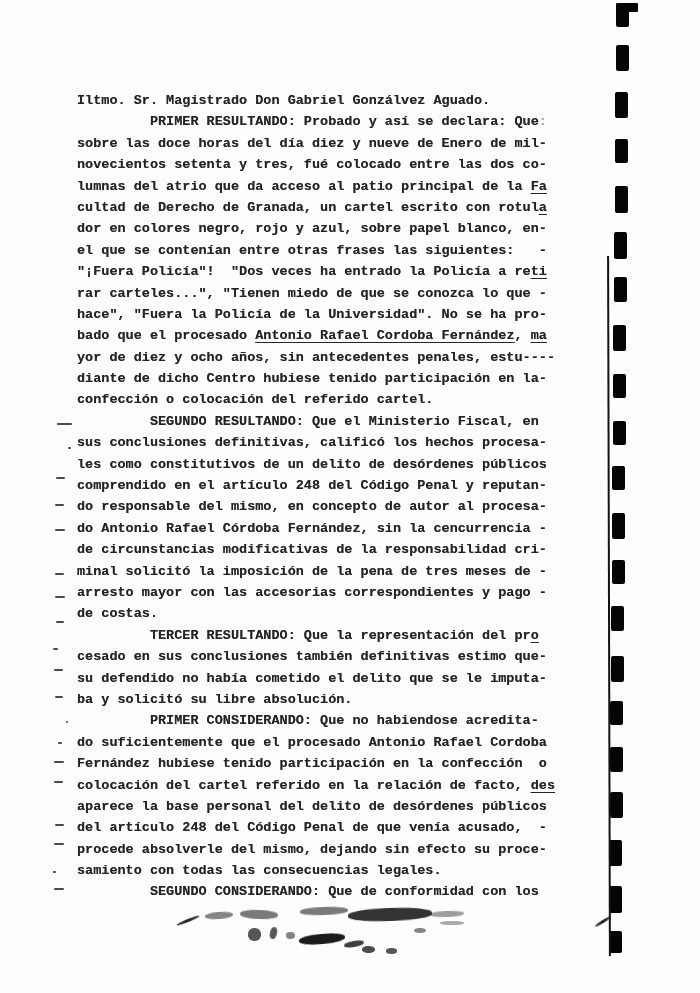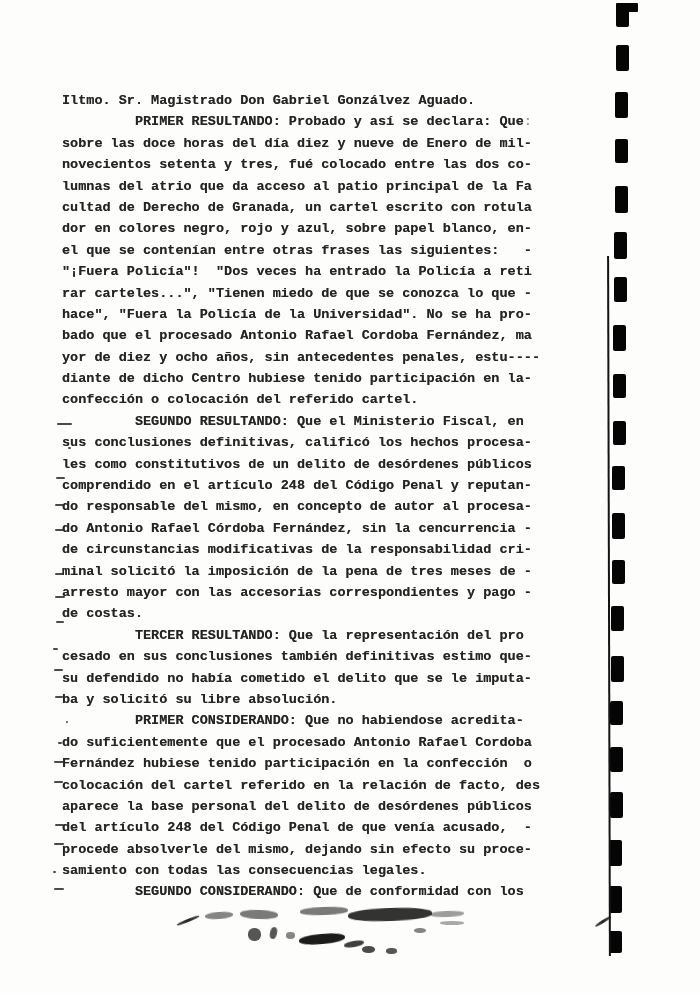--- a/index.html
+++ b/index.html
@@ -9,31 +9,31 @@
     position: relative; overflow: hidden;
     background: #ffffff;
     font-family: "Liberation Mono", "DejaVu Sans Mono", monospace;
   }
   .paper {
     position: absolute; inset: 0;
     background: #fdfdfc;
   }
   .text-block {
     position: absolute;
-    left: 62px; top: 90px;
+    left: 77px; top: 90px;
     font-size: 13.5px;
     line-height: 21.4px;
     font-weight: 700;
     color: #242424;
     white-space: pre;
     letter-spacing: 0;
     text-shadow: 0 0 0.5px rgba(20,20,20,0.55);
   }
   .line { height: 21.4px; }
-  .u { text-underline-offset: 3px; text-decoration-thickness: 1px; }
+  .u { text-decoration: underline; text-underline-offset: 3px; text-decoration-thickness: 1px; }
   .light { opacity: 0.4; }
 
   .binding-mark {
     position: absolute;
     width: 13px;
     background: #050505;
     border-radius: 2px;
   }
   .binding-cap {
     position: absolute;

